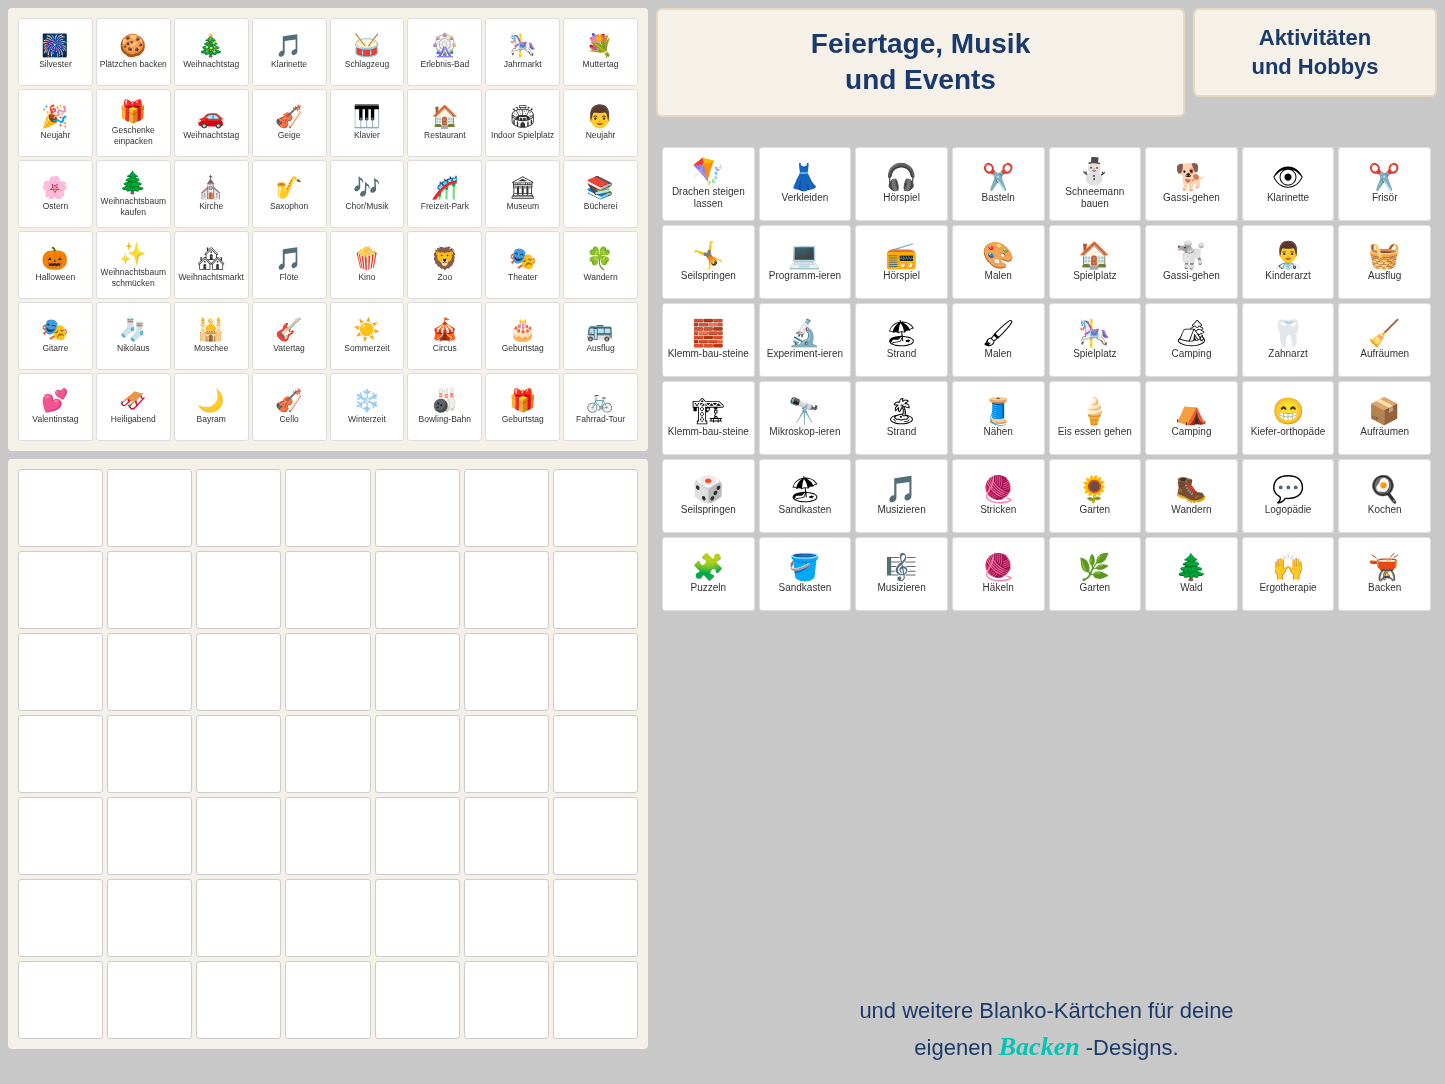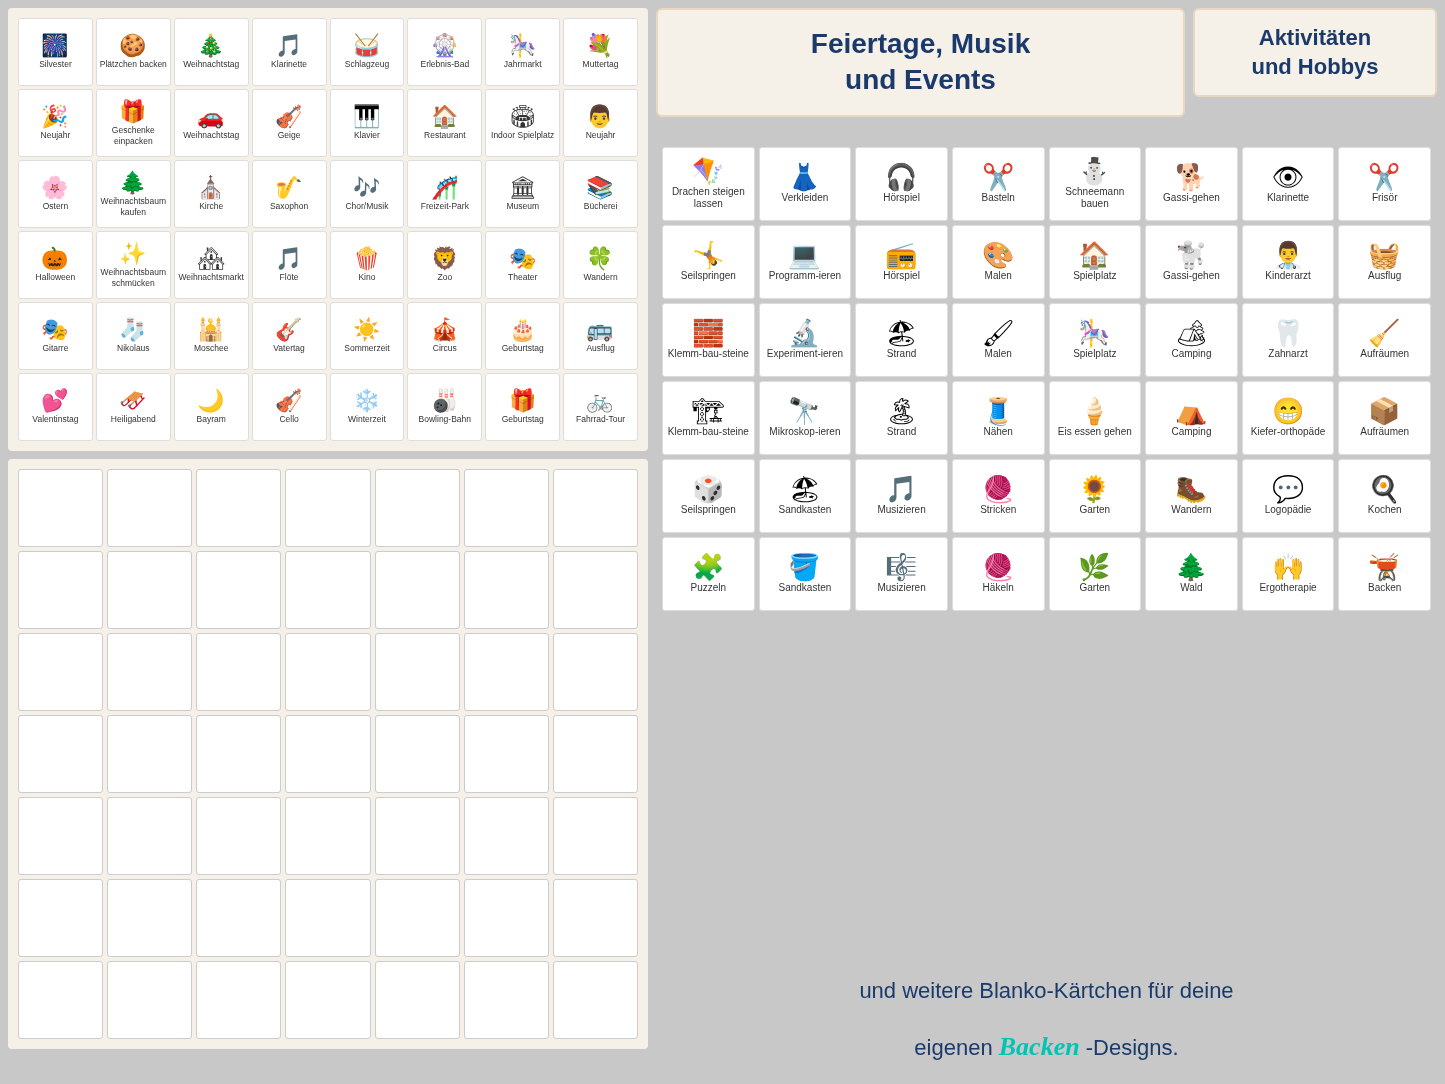--- a/index.html
+++ b/index.html
@@ -162,21 +162,20 @@
 
     .bottom-text {
       text-align: center;
       padding: 10px;
     }
 
     .bottom-text p {
       color: #1a3a6b;
       font-size: 22px;
       line-height: 1.5;
-      margin-top: 20px;
     }
 
     .canva-text {
       color: #00c4b4;
       font-style: italic;
       font-weight: bold;
       font-family: Georgia, serif;
       font-size: 26px;
     }
   </style>

